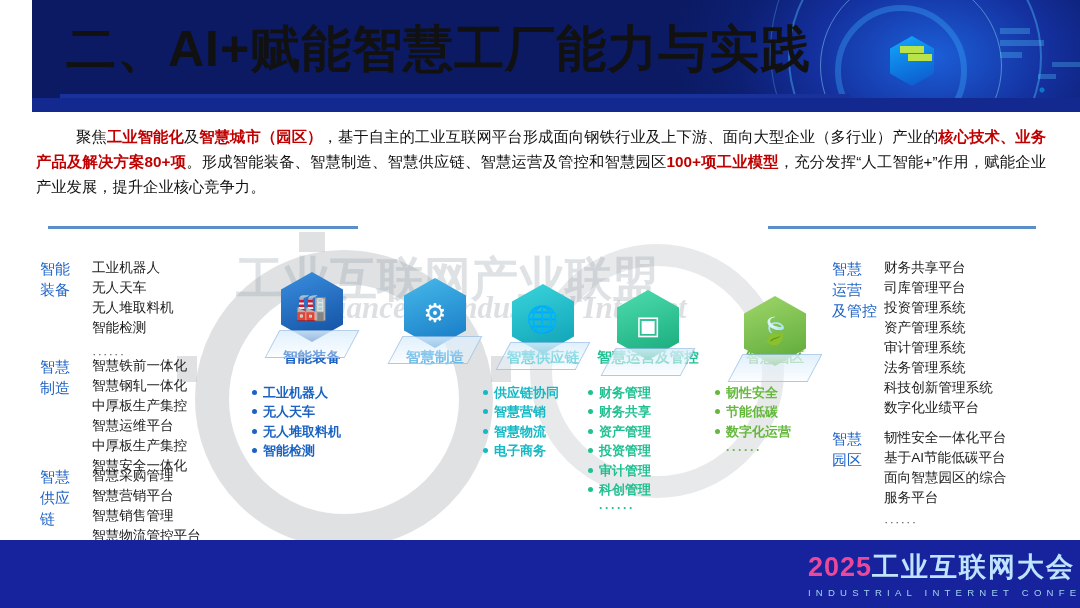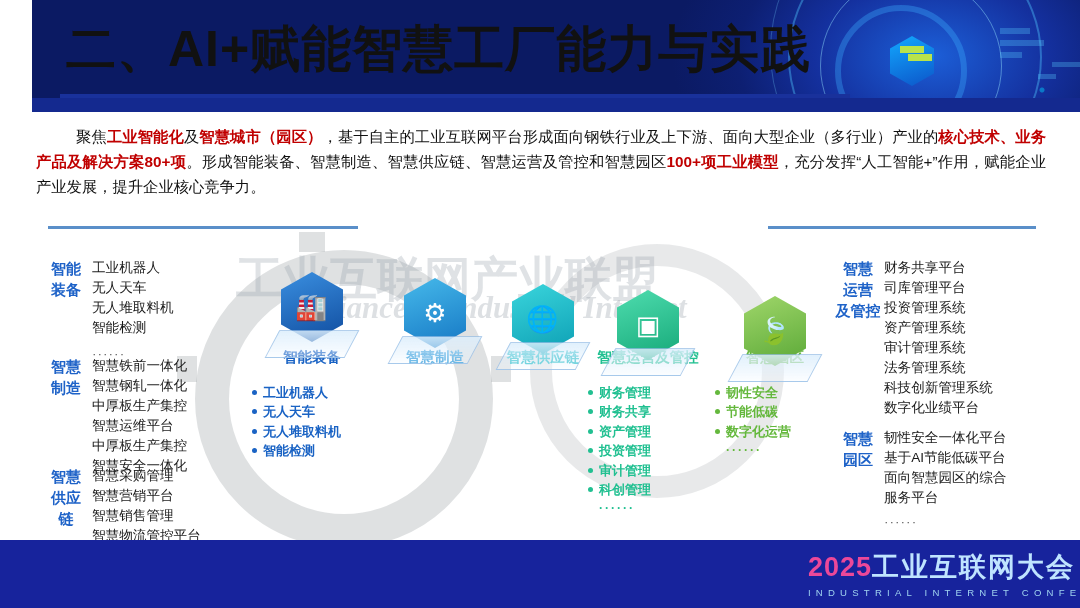--- a/index.html
+++ b/index.html
@@ -75,22 +75,22 @@
   .wm-txt2{
     position:absolute;left:300px;top:290px;width:700px;
     font-size:31px;font-style:italic;font-weight:700;
     color:rgba(150,158,168,.32);white-space:nowrap;
     font-family:"Liberation Serif",serif;
   }
 
   
   .side-group{position:absolute;display:flex;}
   .side-label{
-    width:52px;font-size:15px;font-weight:700;color:#1f63c8;line-height:21px;
-    text-align:center;flex:none;
+    width:52px;font-size:15px;font-weight:400;color:#1f63c8;line-height:21px;
+    flex:none;
   }
   .side-list{font-size:13.6px;line-height:20px;color:#1a1a1a;}
   .side-list .dots{color:#666;letter-spacing:1px;}
   .side-right .side-label{color:#1f63c8;}
 
   
   .pill{position:absolute;}
   .hexicon{
     position:relative;width:62px;height:70px;margin:0 auto;
     clip-path:polygon(50% 0,100% 25%,100% 75%,50% 100%,0 75%,0 25%);
@@ -225,20 +225,26 @@
       </div>
       <div class="plate"></div>
       <div class="col-title" style="margin-top: -16px;">智慧制造</div>
     </div>
     <div class="pill" style="left: 483px; top: 284px; width: 120px; color: rgb(19, 185, 196);">
       <div class="hexicon" style="background: linear-gradient(160deg, rgb(58, 213, 220), rgb(12, 159, 180));">
         <div class="glyph">🌐</div>
       </div>
       <div class="plate"></div>
       <div class="col-title" style="margin-top: -22px;">智慧供应链</div>
+      <ul class="col-list">
+        <li>供应链协同</li>
+        <li>智慧营销</li>
+        <li>智慧物流</li>
+        <li>电子商务</li>
+      </ul>
     </div>
     <div class="pill" style="left: 588px; top: 290px; width: 120px; color: rgb(33, 192, 145);">
       <div class="hexicon" style="background: linear-gradient(160deg, rgb(78, 220, 174), rgb(21, 168, 120));">
         <div class="glyph">▣</div>
       </div>
       <div class="plate"></div>
       <div class="col-title" style="margin-top: -28px;">智慧运营及管控</div>
       <ul class="col-list">
         <li>财务管理</li>
         <li>财务共享</li>

